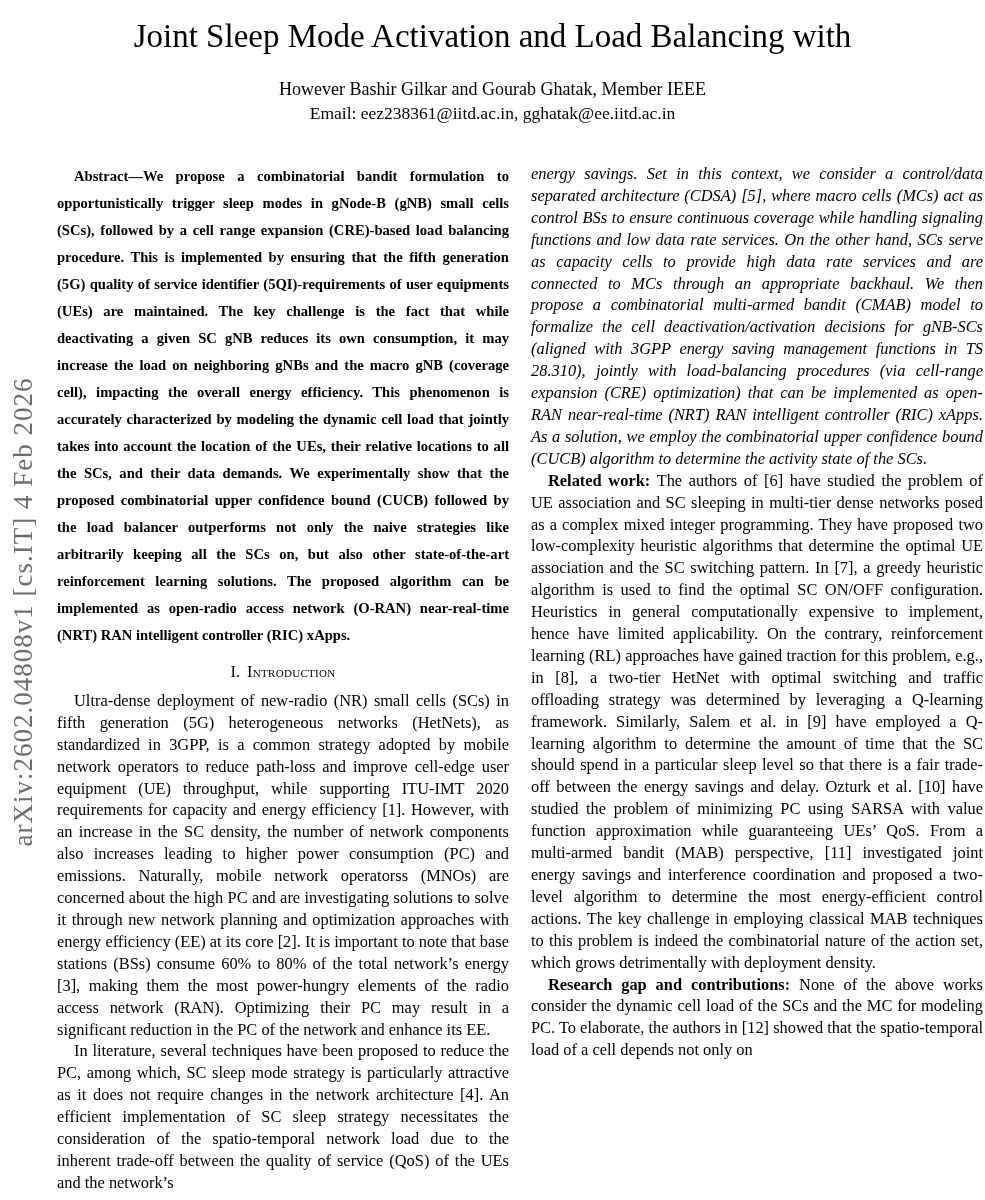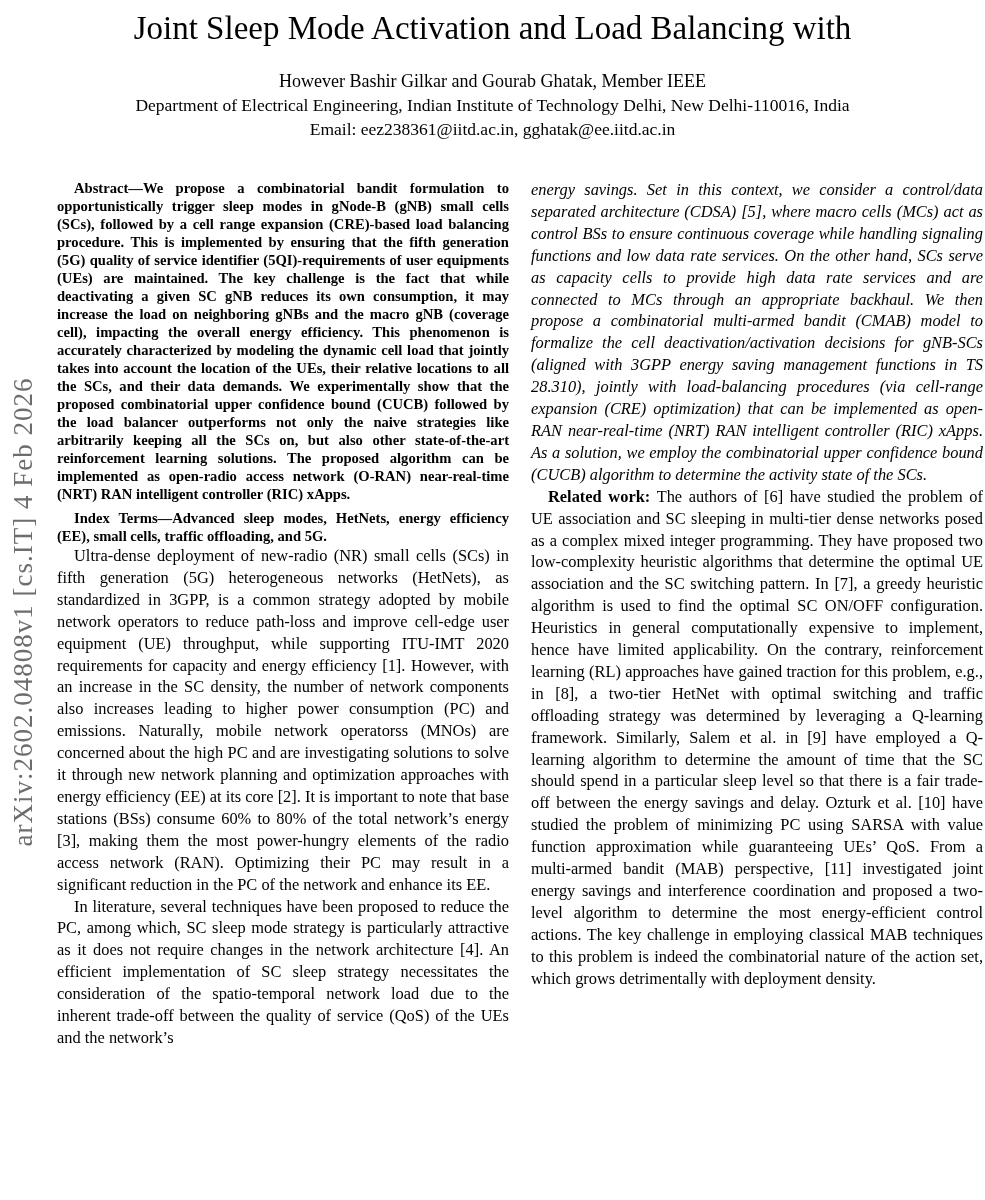--- a/index.html
+++ b/index.html
@@ -14,37 +14,37 @@
   
   .watermark {
     position: absolute; left: 23px; top: 612px;
     transform: translate(-50%, -50%) rotate(-90deg);
     white-space: nowrap;
     font-size: 27px; letter-spacing: 1px; color: #6d6d6d;
   }
 
   
   .header { padding-top: 4px; text-align: center; }
-  .title { margin: 0; font-weight: normal; font-size: 33px; line-height: 49px; }
+  .title { margin: 8px; font-weight: normal; font-size: 33px; line-height: 49px; }
   .title-line { display: block; }
   .byline { margin-top: 16px; font-size: 18px; line-height: 24px; }
   .affiliation, .email { font-size: 17.5px; }
 
   
   .columns { display: flex; gap: 22px; margin: 38px 0 0 57px; width: 926px; }
   .col {
     width: 452px; flex: 0 0 452px;
     font-size: 16.4px; line-height: 21.9px;
     text-align: justify;
   }
   p { margin: 0; text-indent: 17px; }
   .noindent { text-indent: 0; font-style: italic; }
 
   .abstract-para {
-    font-size: 14.6px; line-height: 18px; font-weight: bold;
+    font-size: 14.6px; line-height: 27px; font-weight: bold;
   }
   .index-para { margin-top: 6px; }
 
   .section-heading {
     margin: 12px 0 7px; font-weight: normal;
     font-size: 16.4px; line-height: 21.9px;
     text-align: center; text-indent: 0;
   }
   .section-num { margin-right: 7px; }
   .sc { font-variant: small-caps; letter-spacing: 0.3px; }
@@ -58,33 +58,35 @@
 <div class="page">
 
   <div class="watermark">arXiv:2602.04808v1  [cs.IT]  4 Feb 2026</div>
 
   <header class="header">
     <h1 class="title">
       <span class="title-line">Joint Sleep Mode Activation and Load Balancing with</span>
     </h1>
     <div class="byline">
       <div class="authors"><span>However Bashir Gilkar and Gourab Ghatak, </span><span class="seg-i">Member IEEE</span></div>
-      <div class="affiliation">Department of Electrical Engineering, Indian Institute of Technology Delhi, New Delhi-110016, India</div>
       <div class="email">Email: eez238361@iitd.ac.in, gghatak@ee.iitd.ac.in</div>
     </div>
   </header>
 
   <div class="columns">
 
     <div class="col">
       <p class="abstract-para"><span class="seg-b seg-i">Abstract</span><span class="seg-b">—We propose a combinatorial bandit formulation to opportunistically trigger sleep modes in gNode-B (gNB) small cells (SCs), followed by a cell range expansion (CRE)-based load balancing procedure. This is implemented by ensuring that the fifth generation (5G) quality of service identifier (5QI)-requirements of user equipments (UEs) are maintained. The key challenge is the fact that while deactivating a given SC gNB reduces its own consumption, it may increase the load on neighboring gNBs and the macro gNB (coverage cell), impacting the overall energy efficiency. This phenomenon is accurately characterized by modeling the dynamic cell load that jointly takes into account the location of the UEs, their relative locations to all the SCs, and their data demands. We experimentally show that the proposed combinatorial upper confidence bound (CUCB) followed by the load balancer outperforms not only the naive strategies like arbitrarily keeping all the SCs on, but also other state-of-the-art reinforcement learning solutions. The proposed algorithm can be implemented as open-radio access network (O-RAN) near-real-time (NRT) RAN intelligent controller (RIC) xApps.</span></p>
-      <p class="abstract-para index-para"><span class="seg-b seg-i">Index Terms</span><span class="seg-b">—Advanced sleep modes, HetNets, energy efficiency (EE), small cells, traffic offloading, and 5G.</span></p>
+      <h2 class="section-heading">
+        <span class="section-num">I.</span><span class="sc">Introduction</span>
+      </h2>
       <p>Ultra-dense deployment of new-radio (NR) small cells (SCs) in fifth generation (5G) heterogeneous networks (HetNets), as standardized in 3GPP, is a common strategy adopted by mobile network operators to reduce path-loss and improve cell-edge user equipment (UE) throughput, while supporting ITU-IMT 2020 requirements for capacity and energy efficiency [1]. However, with an increase in the SC density, the number of network components also increases leading to higher power consumption (PC) and emissions. Naturally, mobile network operatorss (MNOs) are concerned about the high PC and are investigating solutions to solve it through new network planning and optimization approaches with energy efficiency (EE) at its core [2]. It is important to note that base stations (BSs) consume 60% to 80% of the total network’s energy [3], making them the most power-hungry elements of the radio access network (RAN). Optimizing their PC may result in a significant reduction in the PC of the network and enhance its EE.</p>
       <p>In literature, several techniques have been proposed to reduce the PC, among which, SC sleep mode strategy is particularly attractive as it does not require changes in the network architecture [4]. An efficient implementation of SC sleep strategy necessitates the consideration of the spatio-temporal network load due to the inherent trade-off between the quality of service (QoS) of the UEs and the network’s</p>
     </div>
 
     <div class="col">
       <p class="noindent">energy savings. Set in this context, we consider a control/data separated architecture (CDSA) [5], where macro cells (MCs) act as control BSs to ensure continuous coverage while handling signaling functions and low data rate services. On the other hand, SCs serve as capacity cells to provide high data rate services and are connected to MCs through an appropriate backhaul. We then propose a combinatorial multi-armed bandit (CMAB) model to formalize the cell deactivation/activation decisions for gNB-SCs (aligned with 3GPP energy saving management functions in TS 28.310), jointly with load-balancing procedures (via cell-range expansion (CRE) optimization) that can be implemented as open-RAN near-real-time (NRT) RAN intelligent controller (RIC) xApps. As a solution, we employ the combinatorial upper confidence bound (CUCB) algorithm to determine the activity state of the SCs.</p>
       <p><span class="seg-b">Related work:</span><span> The authors of [6] have studied the problem of UE association and SC sleeping in multi-tier dense networks posed as a complex mixed integer programming. They have proposed two low-complexity heuristic algorithms that determine the optimal UE association and the SC switching pattern. In [7], a greedy heuristic algorithm is used to find the optimal SC ON/OFF configuration. Heuristics in general computationally expensive to implement, hence have limited applicability. On the contrary, reinforcement learning (RL) approaches have gained traction for this problem, e.g., in [8], a two-tier HetNet with optimal switching and traffic offloading strategy was determined by leveraging a Q-learning framework. Similarly, Salem et al. in [9] have employed a Q-learning algorithm to determine the amount of time that the SC should spend in a particular sleep level so that there is a fair trade-off between the energy savings and delay. Ozturk </span><span class="seg-i">et al.</span><span> [10] have studied the problem of minimizing PC using SARSA with value function approximation while guaranteeing UEs’ QoS. From a multi-armed bandit (MAB) perspective, [11] investigated joint energy savings and interference coordination and proposed a two-level algorithm to determine the most energy-efficient control actions. The key challenge in employing classical MAB techniques to this problem is indeed the combinatorial nature of the action set, which grows detrimentally with deployment density.</span></p>
+      <p><span class="seg-b">Research gap and contributions:</span><span> None of the above works consider the dynamic cell load of the SCs and the MC for modeling PC. To elaborate, the authors in [12] showed that the spatio-temporal load of a cell depends not only on</span></p>
     </div>
 
   </div>
 </div>
 
 </body></html>

